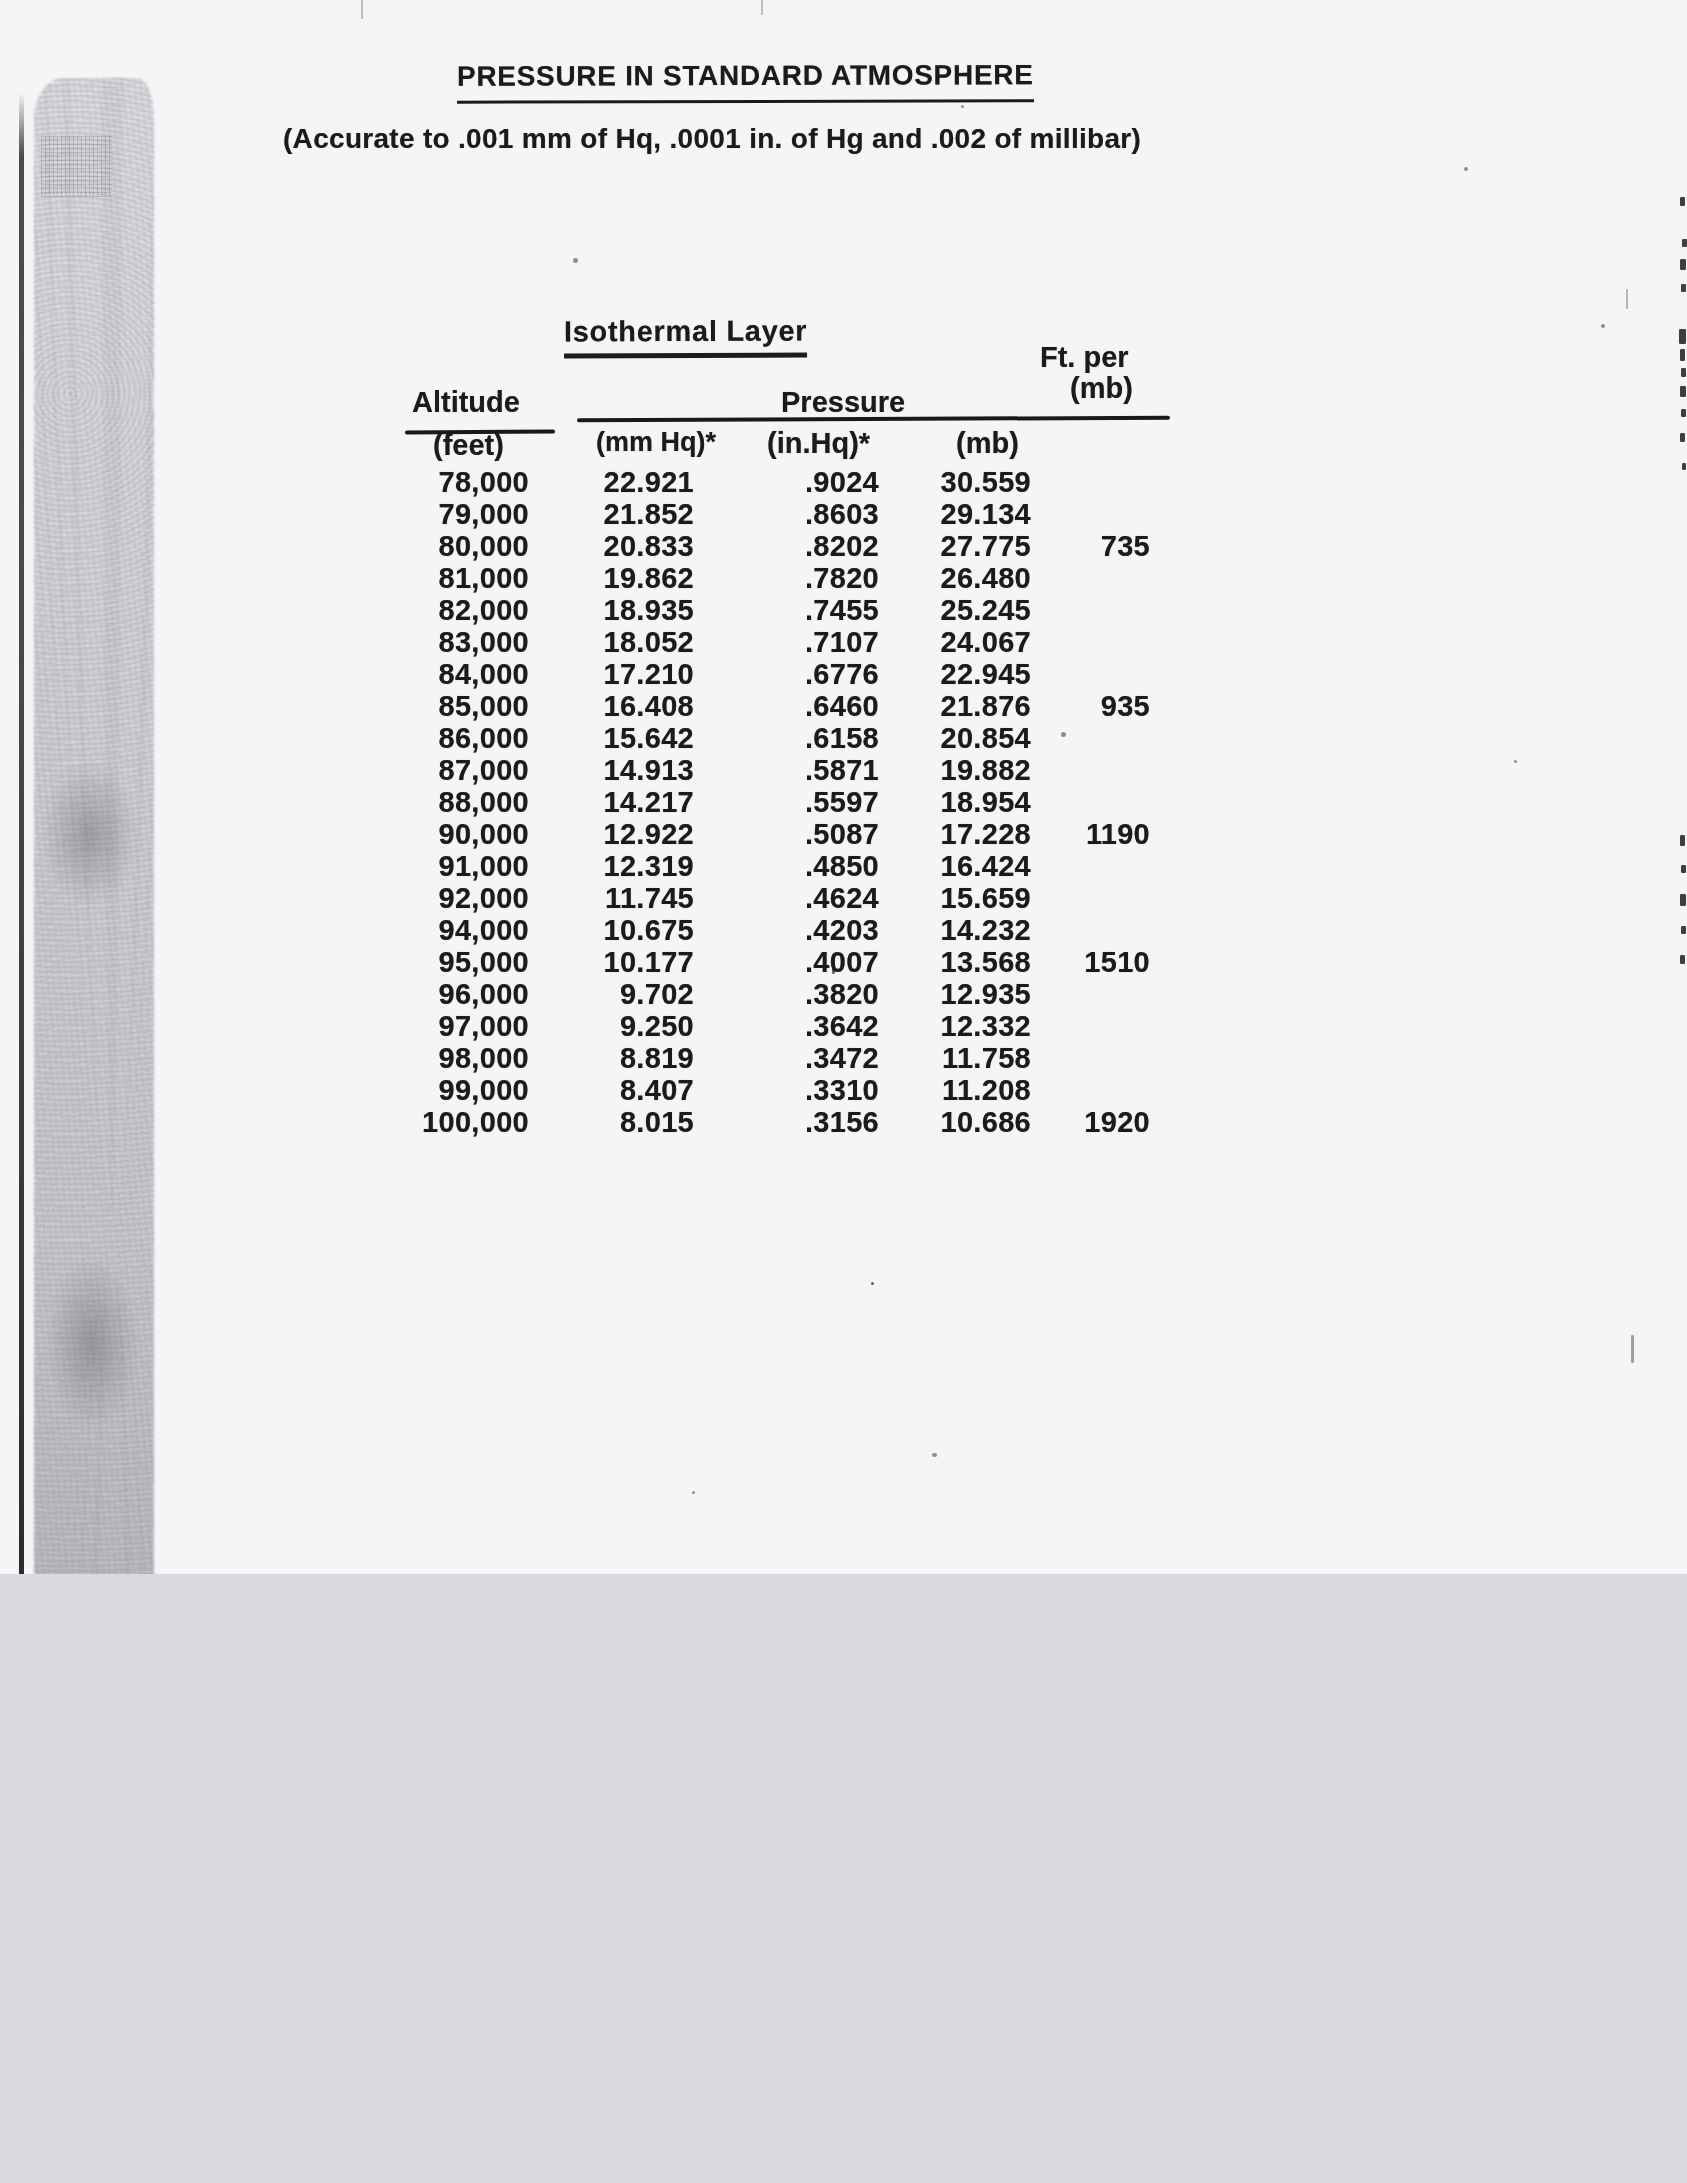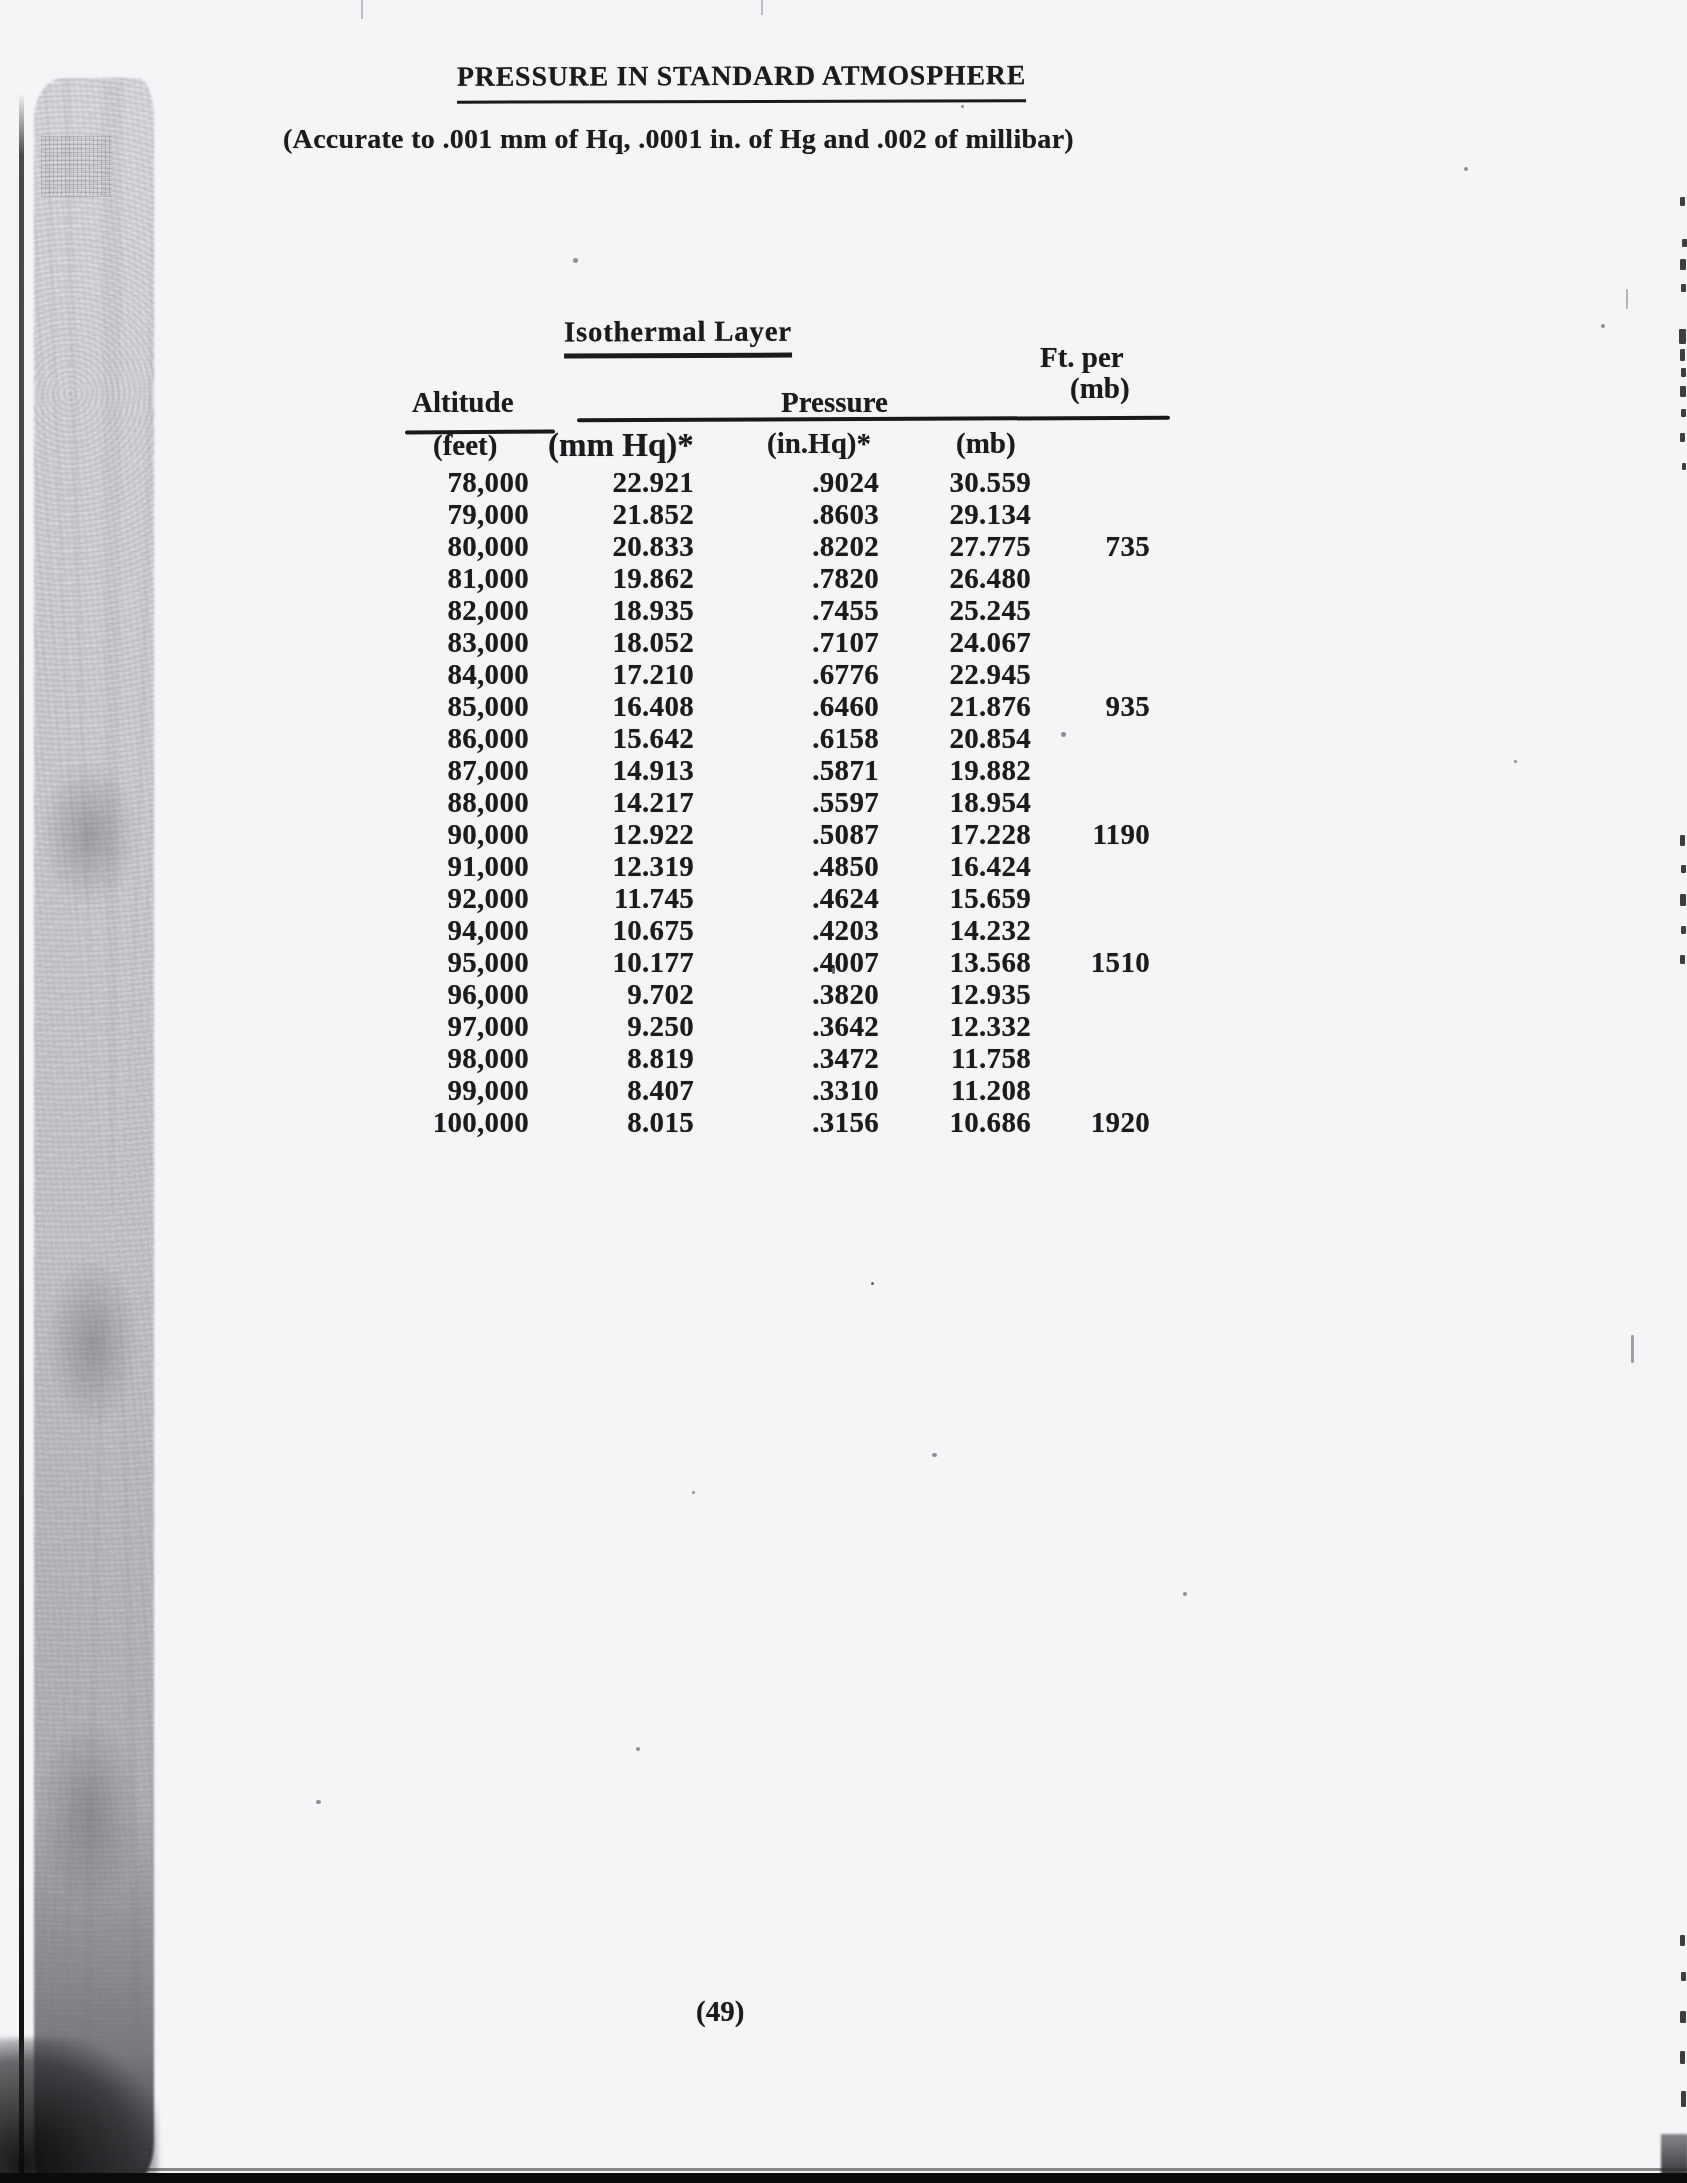--- a/index.html
+++ b/index.html
@@ -1,38 +1,38 @@
 <!DOCTYPE html>
 <html style="font-size:10.6px"><head>
 <meta charset="utf-8">
 <style>
   html,body{margin:0;padding:0;background:#d9d9de;}
   .page{
     position:relative;
-    width:1687px;height:2183px;
+    width:1687px;height:1574px;
     background:#f5f5f8;
     overflow:hidden;
-    font-family:Liberation Serif, serif;
+    font-family:Liberation Sans, sans-serif;
     font-weight:bold;
     color:#1b1b1d;
   }
   .tw{ text-shadow:0 0 0.7px rgba(27,27,29,.55); white-space:pre; position:absolute; }
 
   
   .title{ left:457px; top:60px; font-size:28px; letter-spacing:0.7px;
           padding-bottom:8px; border-bottom:3.3px solid #1a1a1c; transform:rotate(-0.15deg);}
   .subtitle{ left:283px; top:123px; font-size:28px; letter-spacing:0.3px;}
   .section-title{ left:564px; top:315px; font-size:29px; letter-spacing:0.7px;
           padding-bottom:5.3px; border-bottom:5.3px solid #1c1c1e; transform:rotate(-0.2deg);}
   .h-ftper1{ left:1040px; top:341px; font-size:29px;}
   .h-ftper2{ left:1070px; top:372px; font-size:29px;}
   .h-alt{ left:412px; top:386px; font-size:29px;}
   .h-press{ left:781px; top:386px; font-size:29px;}
   .h-feet{ left:433px; top:429px; font-size:29px;}
-  .h-mm{ left:548px; top:427px; font-size:33px;}
+  .h-mm{ left:596px; top:427px; font-size:27px;}
   .h-in{ left:767px; top:427px; font-size:29px;}
   .h-mb{ left:956px; top:427px; font-size:29px;}
   .press-line{ position:absolute; left:577px; top:417px; width:593px; height:4px;
                background:#19191b; transform:rotate(-0.25deg); border-radius:2px;}
   .alt-line{ position:absolute; left:405px; top:430px; width:150px; height:4px;
               background:#19191b; transform:rotate(-0.3deg); border-radius:2px;}
   .page-number{ left:696px; top:1995px; font-size:29px;}
 
   
   .tbody{ position:absolute; left:387px; top:466px; }

